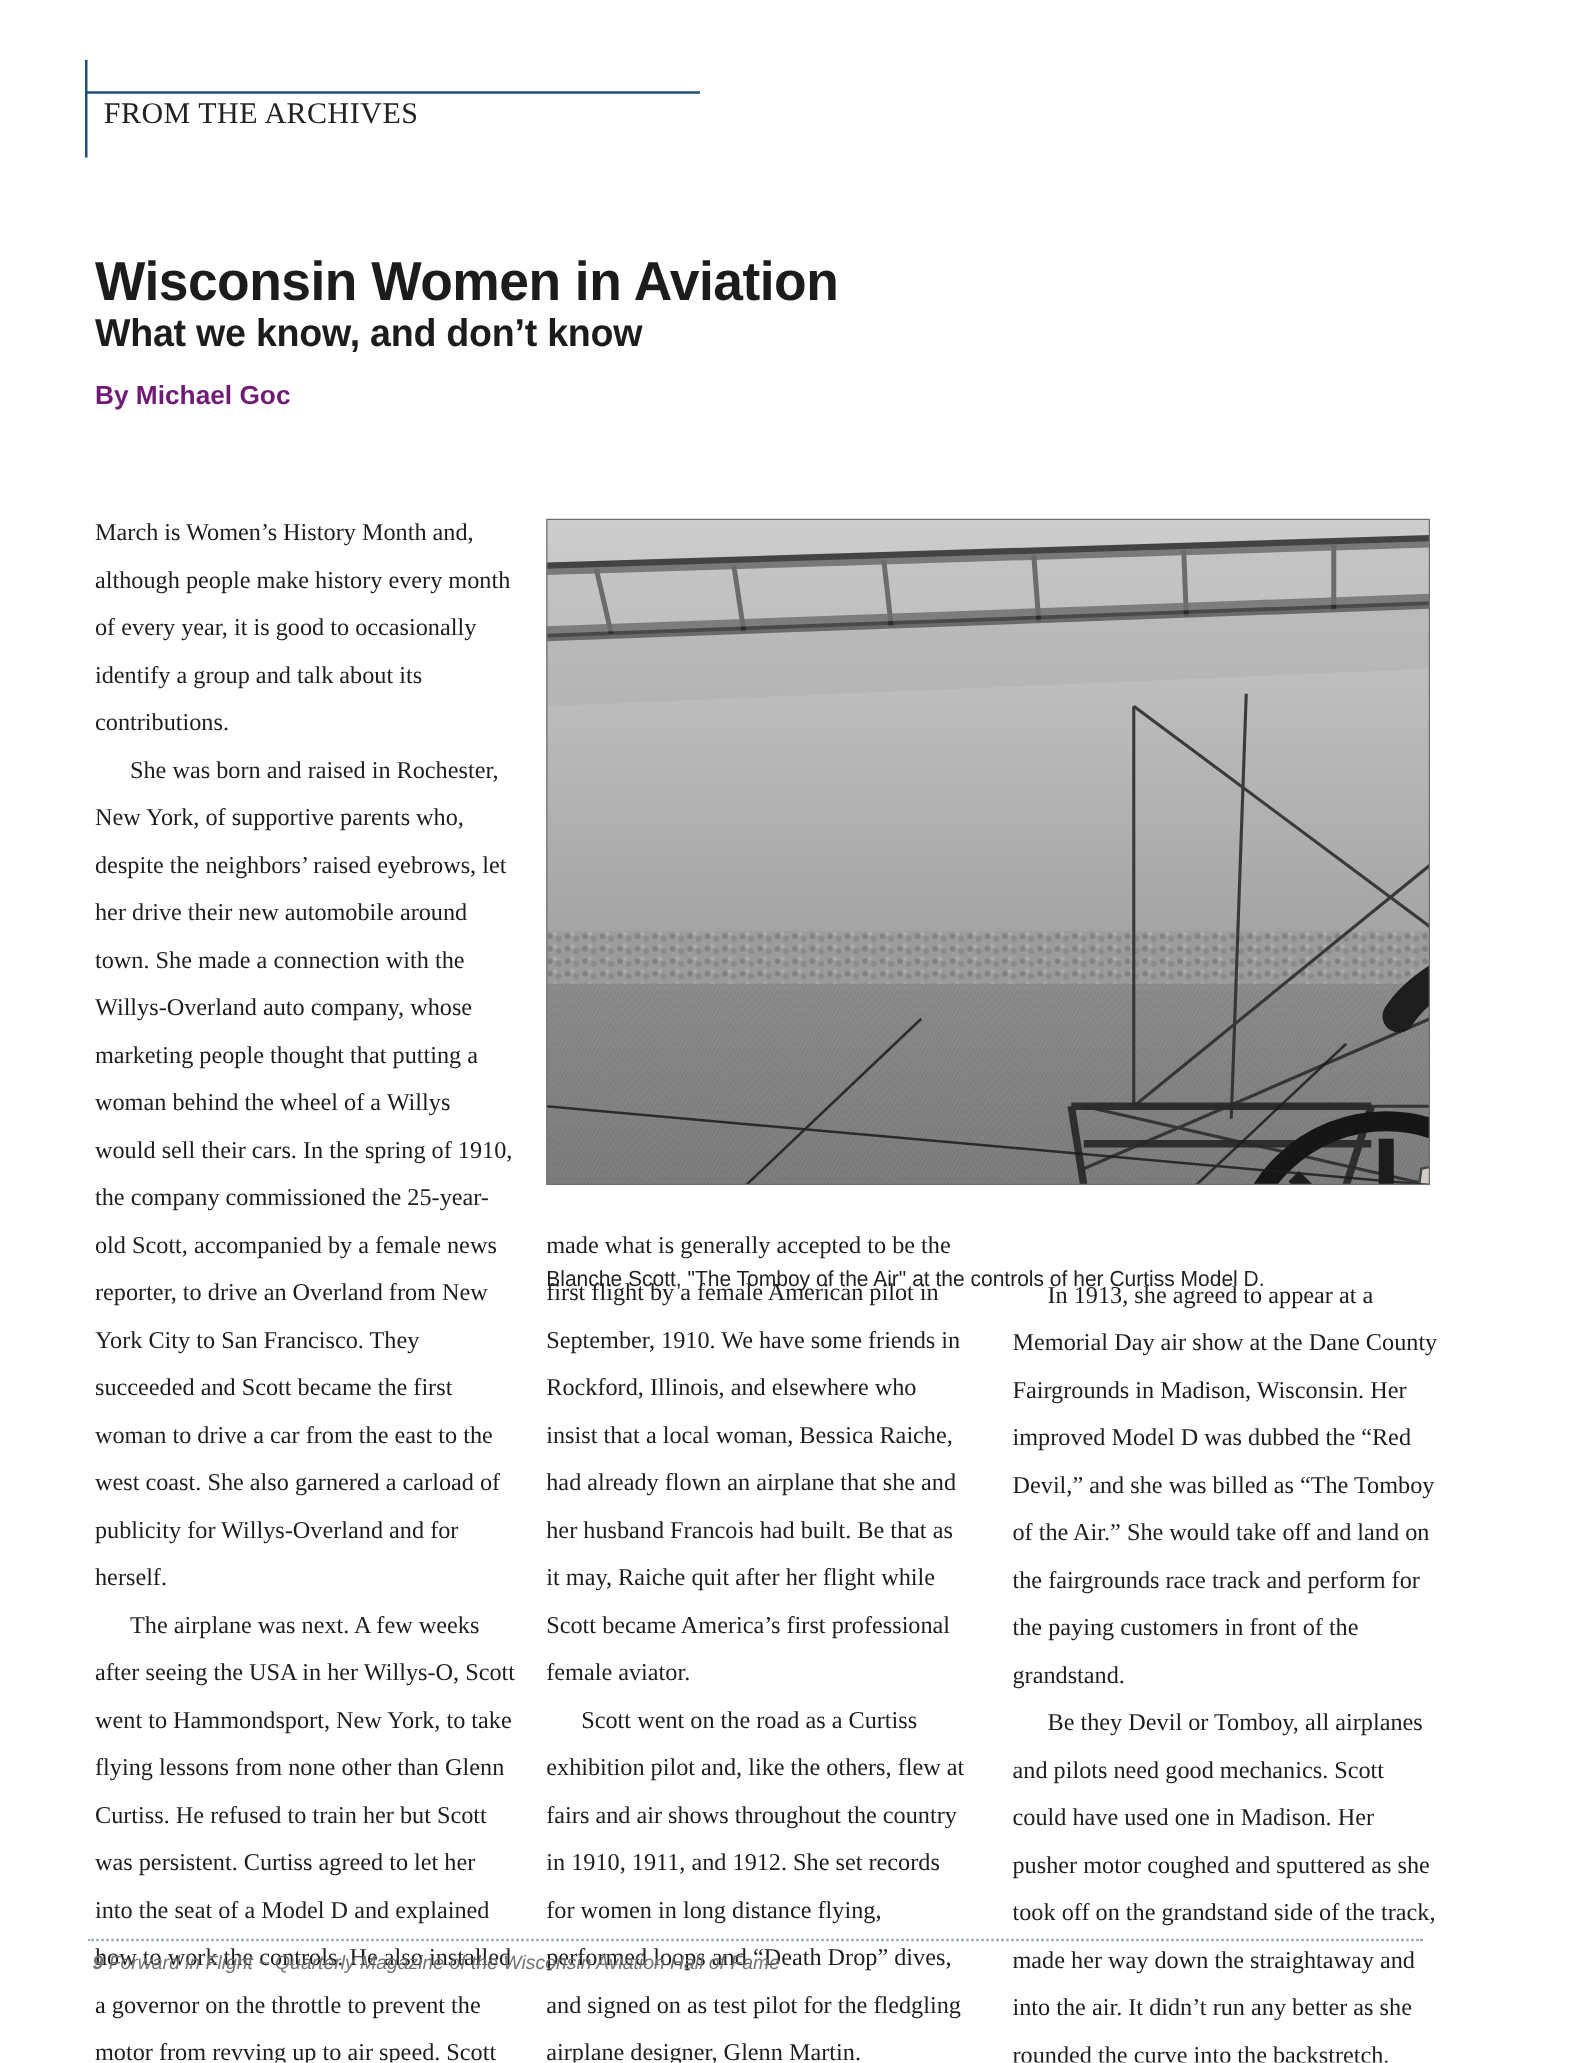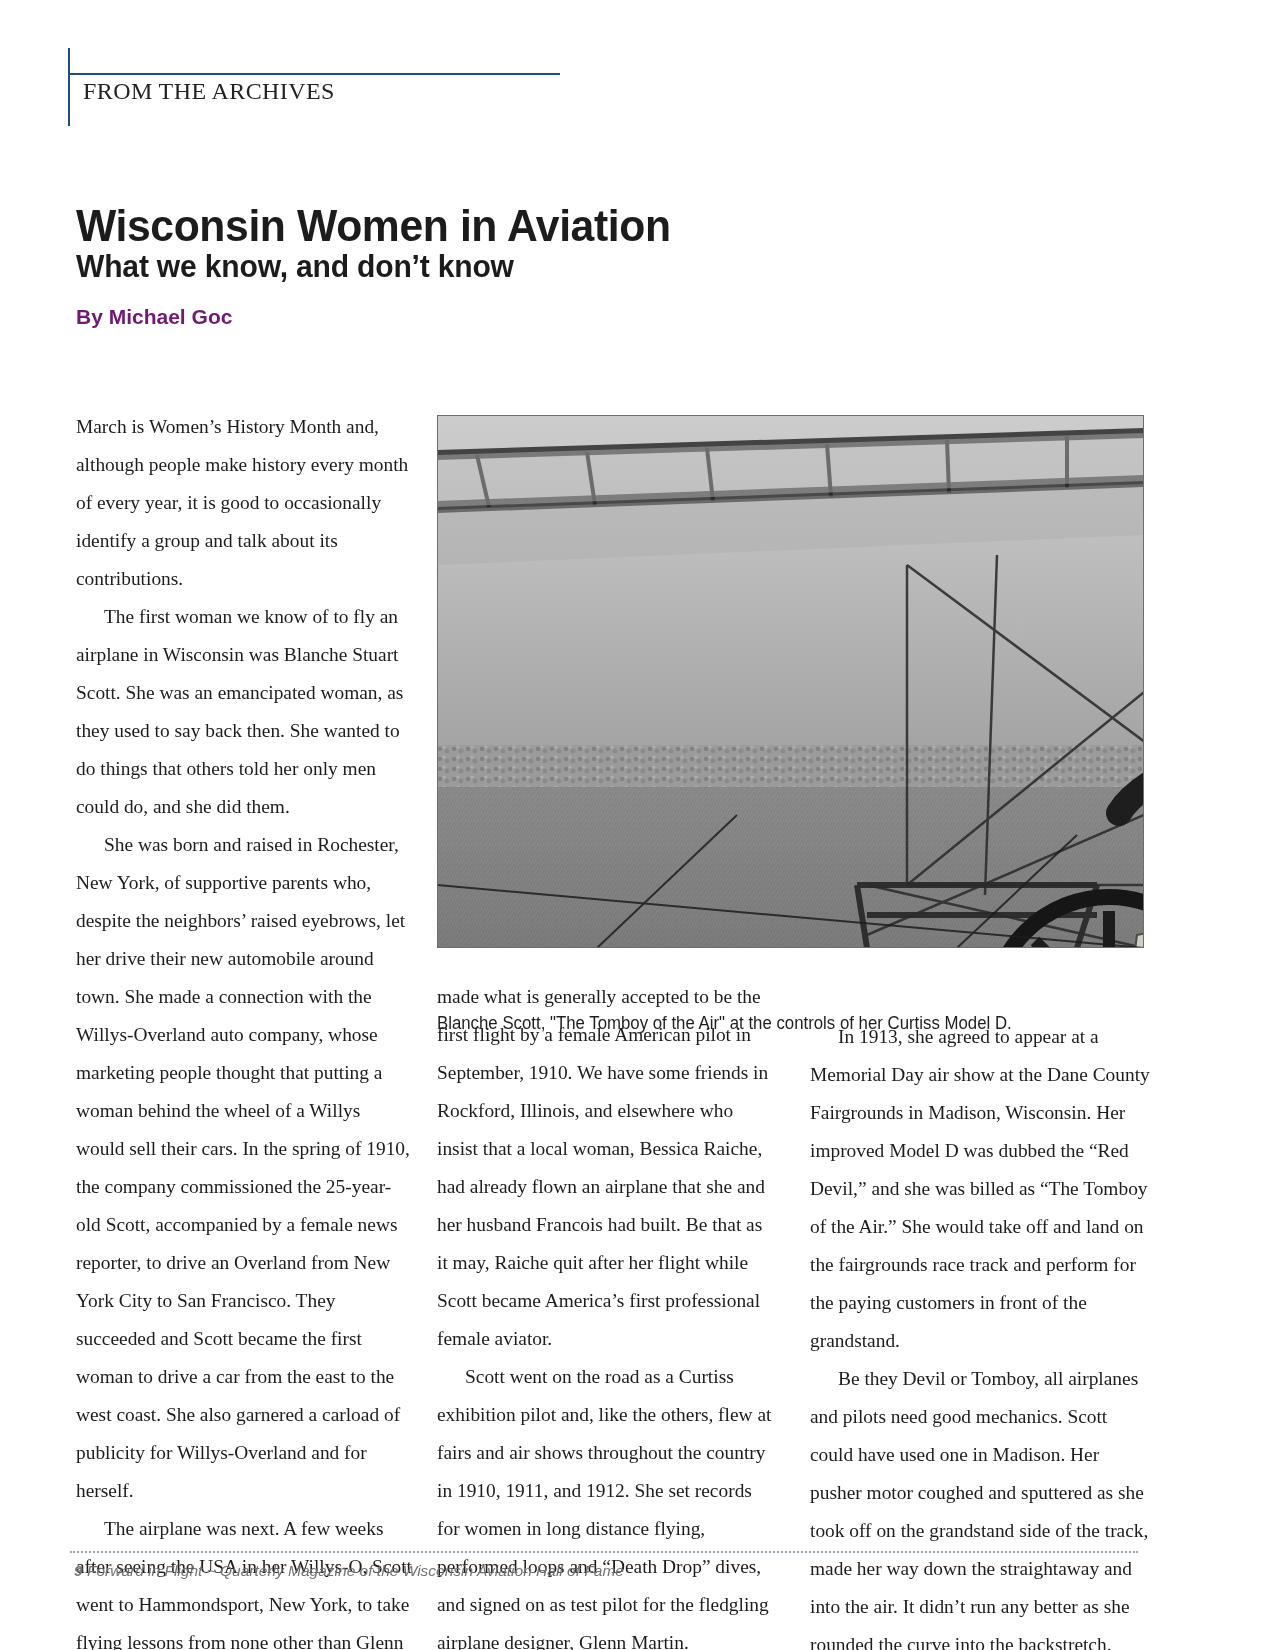--- a/index.html
+++ b/index.html
@@ -304,21 +304,20 @@
 
         <rect x="0" y="0" width="707" height="533" fill="none" stroke="#6d6d6d" stroke-width="2"></rect>
       </svg>
     </div>
   </div>
 
   <div class="caption">Blanche Scott, "The Tomboy of the Air" at the controls of her Curtiss Model D.</div>
 
   <div class="col" id="col1">
     <p class="first">March is Women’s History Month and, although people make history every month of every year, it is good to occasionally identify a group and talk about its contributions.</p>
-    <p>The first woman we know of to fly an airplane in Wisconsin was Blanche Stuart Scott. She was an emancipated woman, as they used to say back then. She wanted to do things that others told her only men could do, and she did them.</p>
     <p>She was born and raised in Rochester, New York, of supportive parents who, despite the neighbors’ raised eyebrows, let her drive their new automobile around town. She made a connection with the Willys-Overland auto company, whose marketing people thought that putting a woman behind the wheel of a Willys would sell their cars. In the spring of 1910, the company commissioned the 25-year-old Scott, accompanied by a female news reporter, to drive an Overland from New York City to San Francisco. They succeeded and  Scott became the first woman to drive a car from the east to the west coast. She also garnered a carload of publicity for Willys-Overland and for herself.</p>
     <p>The airplane was next. A few weeks after seeing the USA in her Willys-O, Scott went to Hammondsport, New York, to take flying lessons from none other than Glenn Curtiss. He refused to train her but Scott was persistent. Curtiss agreed to let her into the seat of a Model D and explained how to work the controls. He also installed a governor on the throttle to prevent the motor from revving up to air speed. Scott could “mow” all the grass she wanted but she couldn’t take flight.</p>
   </div>
 
   <div class="col" id="col2">
     <p class="first">made what is generally accepted to be the first flight by a female American pilot in September, 1910. We have some friends in Rockford, Illinois, and elsewhere who insist that a local woman, Bessica Raiche, had already flown an airplane that she and her husband Francois had built. Be that as it may, Raiche quit after her flight while Scott became America’s first professional female aviator.</p>
     <p>Scott went on the road as a Curtiss exhibition pilot and, like the others, flew at fairs and air shows throughout the country in 1910, 1911, and 1912. She set records for women in long distance flying, performed loops and “Death Drop” dives, and signed on as test pilot for the fledgling airplane designer, Glenn Martin.</p>
   </div>
 
   <div class="col" id="col3">

